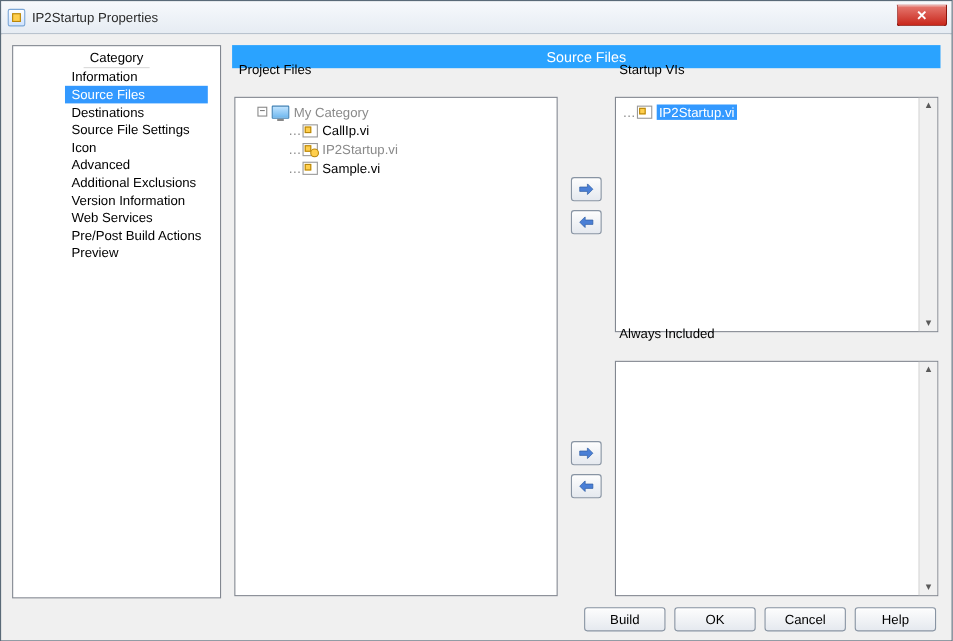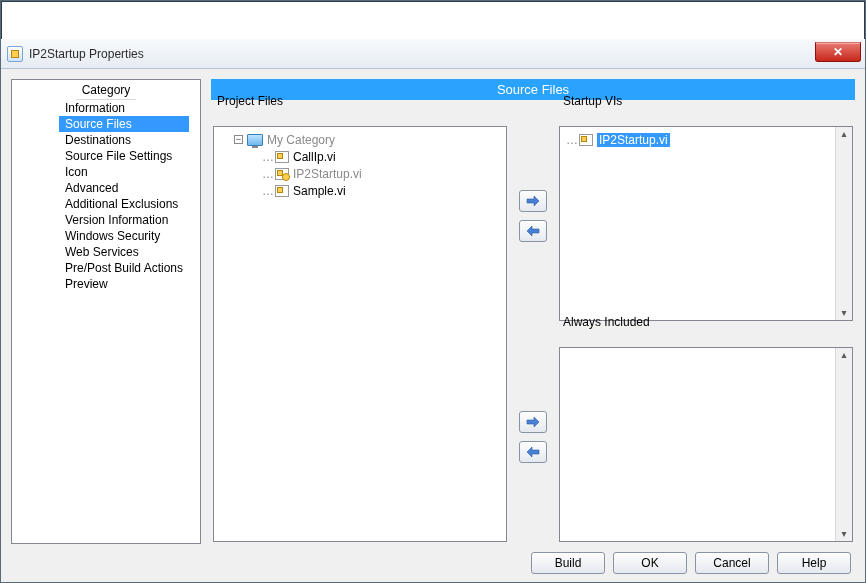--- a/index.html
+++ b/index.html
@@ -11,21 +11,20 @@
     position: absolute; inset: 0;
     background: #fff; border: 1px solid #5a6a78;
     box-shadow: 0 0 0 1px #2b3c4a inset;
     display: flex; flex-direction: column;
   }
   .titlebar {
     height: 30px; background: linear-gradient(#f7f9fc, #e6ecf3);
     border-bottom: 1px solid #b9c3ce;
     display: flex; align-items: center; padding: 0 6px;
     position: relative;
-    margin-top: 38px;
   }
   .titlebar .app-icon {
     width: 16px; height: 16px; margin-right: 6px;
     background: linear-gradient(#fff, #cfe3ff);
     border: 1px solid #7aa6d6; border-radius: 2px;
     position: relative;
   }
   .titlebar .app-icon::after {
     content: ""; position: absolute; left: 3px; top: 3px; width: 6px; height: 6px;
     background: #ffcf4d; border: 1px solid #b8860b;
@@ -183,21 +182,20 @@
         <div class="category-header">Category</div>
         <div class="category-list" id="category-list">
             <div class="cat-item">Information</div>
             <div class="cat-item selected">Source Files</div>
             <div class="cat-item">Destinations</div>
             <div class="cat-item">Source File Settings</div>
             <div class="cat-item">Icon</div>
             <div class="cat-item">Advanced</div>
             <div class="cat-item">Additional Exclusions</div>
             <div class="cat-item">Version Information</div>
-            <div class="cat-item">Windows Security</div>
             <div class="cat-item">Web Services</div>
             <div class="cat-item">Pre/Post Build Actions</div>
             <div class="cat-item">Preview</div>
           </div>
       </div>
 
       <div class="right-pane">
         <div class="pane-title">Source Files</div>
 
         <div class="pane-body">

